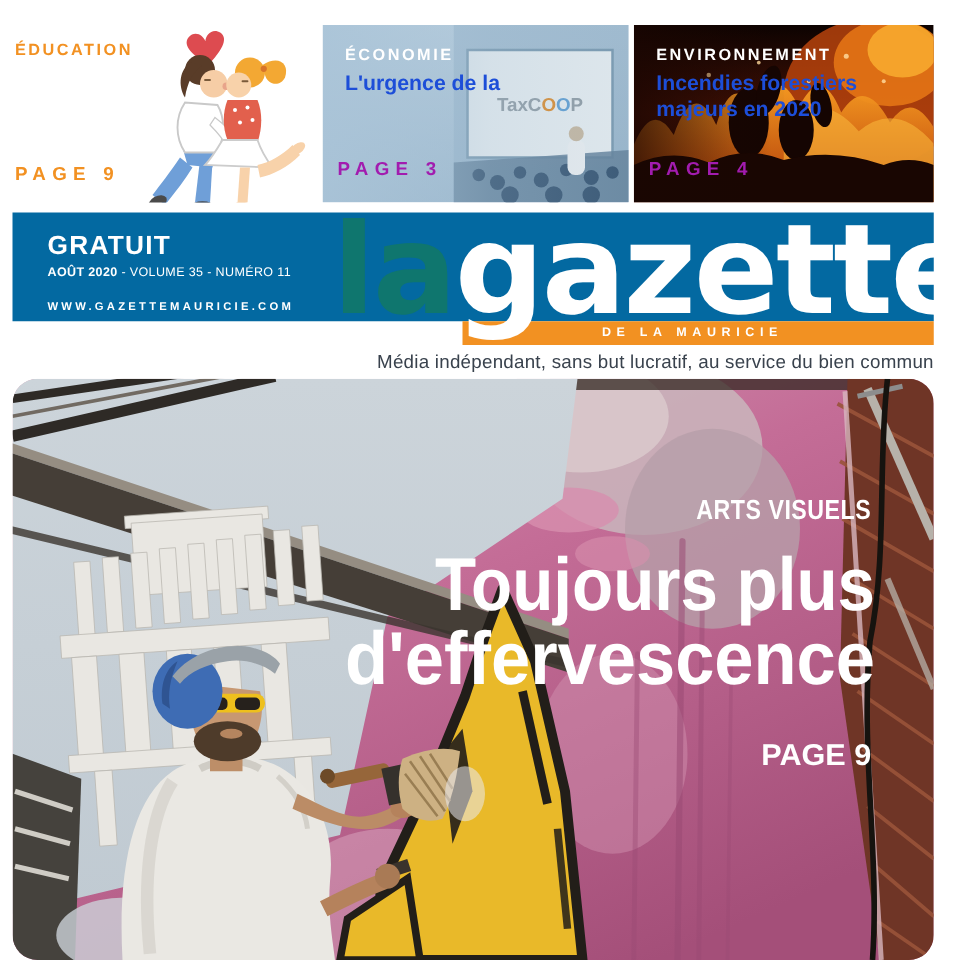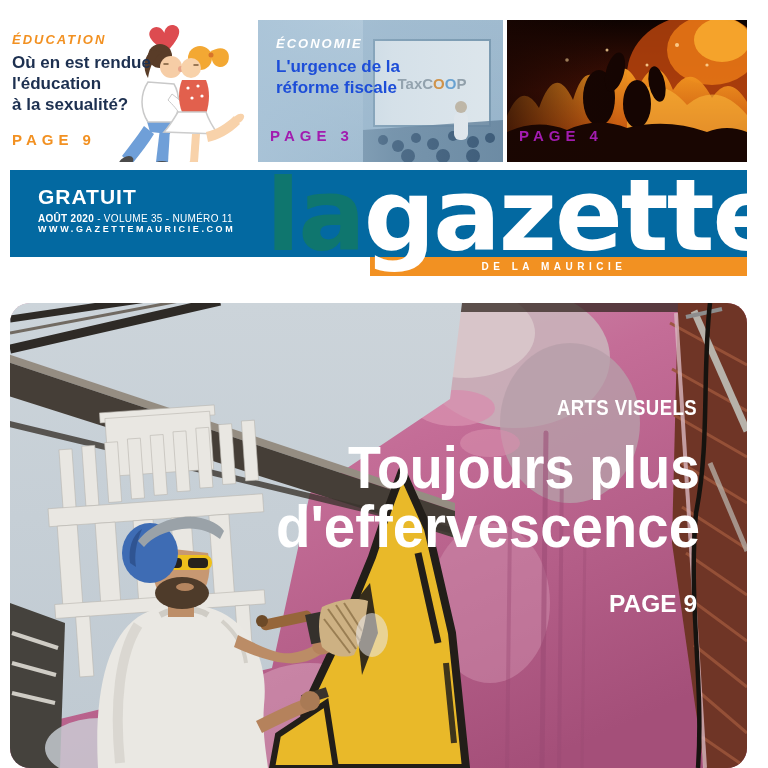--- a/index.html
+++ b/index.html
@@ -7,37 +7,37 @@
         font-family:"Liberation Sans",sans-serif;}
 
   
   .teaser{position:absolute;top:20px;height:142px;overflow:hidden;}
   .t-edu{left:10px;width:248px;background:#fff;}
   .t-eco{left:258px;width:245px;}
   .t-env{left:507px;width:240px;}
   .teaser svg.bg{position:absolute;left:0;top:0;width:100%;height:100%;display:block;}
   .t-text{position:absolute;left:18px;top:16px;z-index:3;}
   .t-edu .t-text{left:2px;top:12px;}
-  .kicker{font-size:13px;font-weight:bold;letter-spacing:2px;color:#fff;font-style:italic;}
+  .kicker{font-size:13px;font-weight:bold;letter-spacing:2px;color:#fff;}
   .t-edu .kicker{color:#f29122;}
   .t-title{font-size:17px;font-weight:bold;line-height:21px;color:#1d4ed8;margin-top:5px;}
   .t-edu .t-title{color:#1d3050;}
   .t-page{position:absolute;left:12px;bottom:18px;font-size:15px;font-weight:bold;
           letter-spacing:5px;color:#a21caf;z-index:3;}
   .t-edu .t-page{left:2px;bottom:14px;color:#f29122;}
   .cartoon{position:absolute;left:100px;top:2px;width:168px;height:162px;z-index:2;}
 
   
   .masthead{position:absolute;left:10px;top:170px;width:737px;height:87px;background:#0369a1;}
   .mh-info{position:absolute;left:28px;top:15px;color:#fff;}
   .mh-price{font-size:21px;font-weight:bold;letter-spacing:1px;}
   .mh-freq{font-size:12px;margin-top:5px;letter-spacing:.4px;}
   .mh-issue{font-size:10px;margin-top:4px;letter-spacing:.3px;}
   .mh-issue .b{font-weight:bold;}
-  .mh-web{font-size:9px;font-weight:bold;margin-top:0;letter-spacing:2.6px;}
+  .mh-web{font-size:9px;font-weight:bold;margin-top:16px;letter-spacing:2.6px;}
   .logo{position:absolute;left:266px;top:166px;font-family:"DejaVu Sans",sans-serif;
         font-size:100px;font-weight:bold;line-height:1;letter-spacing:-2px;z-index:2;white-space:nowrap;}
   .logo .la{color:#0f766e;}
   .logo .gz{color:#ffffff;}
   .region{position:absolute;left:370px;top:257px;width:377px;height:19px;background:#f29122;
           color:#fff;font-size:10px;font-weight:bold;letter-spacing:4.5px;
           line-height:19px;text-align:center;padding-right:9px;box-sizing:border-box;}
   .tagline{position:absolute;right:21px;top:281px;font-size:15px;color:#39424d;letter-spacing:.2px;}
 
   
@@ -46,25 +46,20 @@
   text.ovl{font-family:"Liberation Sans",sans-serif;font-weight:bold;fill:#ffffff;}
 </style>
 </head>
 <body>
 
 <div class="page">
 
   <div class="teaser t-edu">
     <div class="t-text">
       <div class="kicker">ÉDUCATION</div>
-      <div class="t-title">
-        <div>Où en est rendue</div>
-        <div>l'éducation</div>
-        <div>à la sexualité?</div>
-      </div>
     </div>
     <div class="t-page">PAGE 9</div>
     <svg class="cartoon" viewBox="0 0 168 162">
       <ellipse cx="63" cy="149" rx="47" ry="8" fill="#dfb3d8" opacity="0.75"></ellipse>
       <path d="M55,30 C44,21 36,12 42,6 C48,1 54,6 55,11 C56,6 62,1 68,6 C74,12 66,21 55,30 Z" fill="#dd4b50" transform="rotate(-8 55 16)"></path>
 
       <g>
         <path d="M34,104 C26,116 18,126 12,134 L22,142 C30,132 38,122 44,112 Z" fill="#6f9fd8"></path>
         <ellipse cx="16" cy="140" rx="8" ry="5" fill="#4a4a4a" transform="rotate(-30 16 140)"></ellipse>
         <path d="M50,106 L46,140 L58,141 L60,107 Z" fill="#6f9fd8"></path>
@@ -131,21 +126,20 @@
         <circle cx="215" cy="136" r="7"></circle>
       </g>
       <rect x="196" y="92" width="14" height="28" rx="6" fill="#e8ecef"></rect>
       <circle cx="203" cy="87" r="6" fill="#c2b49e"></circle>
       <rect width="245" height="142" fill="url(#ecowash)"></rect>
     </svg>
     <div class="t-text">
       <div class="kicker">ÉCONOMIE</div>
       <div class="t-title">
         <div>L'urgence de la</div>
-        <div>réforme fiscale</div>
       </div>
     </div>
     <div class="t-page">PAGE 3</div>
   </div>
 
   <div class="teaser t-env">
     <svg class="bg" viewBox="0 0 240 142" preserveAspectRatio="none">
       <defs>
         <linearGradient id="fireb" x1="0" y1="0" x2="0" y2="1">
           <stop offset="0" stop-color="#0d0301"></stop>
@@ -176,32 +170,40 @@
       <path d="M0,112 Q30,98 60,110 Q90,96 120,108 Q160,98 200,112 Q220,104 240,112 L240,142 L0,142 Z" fill="#190602"></path>
       <g fill="#ffd89b" opacity="0.85">
         <circle cx="60" cy="40" r="1.8"></circle>
           <circle cx="100" cy="30" r="1.5"></circle>
           <circle cx="170" cy="25" r="2"></circle>
         <circle cx="200" cy="45" r="1.6"></circle>
           <circle cx="140" cy="45" r="1.5"></circle>
       </g>
       <rect width="110" height="142" fill="url(#leftdark)"></rect>
     </svg>
+    <div class="t-text">
+      <div class="kicker">ENVIRONNEMENT</div>
+      <div class="t-title">
+        <div>Incendies forestiers</div>
+        <div>majeurs en 2020</div>
+      </div>
+    </div>
     <div class="t-page">PAGE 4</div>
   </div>
 
   <div class="masthead">
     <div class="mh-info">
       <div class="mh-price">GRATUIT</div>
       <div class="mh-issue"><span class="b">AOÛT 2020</span><span> - VOLUME 35 - NUMÉRO 11</span></div>
       <div class="mh-web">WWW.GAZETTEMAURICIE.COM</div>
     </div>
   </div>
   <div class="logo"><span class="la">la</span><span class="gz">gazette</span></div>
   <div class="region">DE LA MAURICIE</div>
+  <div class="tagline">Média indépendant, sans but lucratif, au service du bien commun</div>
 
   <div class="feature">
     <svg viewBox="0 0 737 465" preserveAspectRatio="none">
       <defs>
         <linearGradient id="wallg" x1="0" y1="0" x2="0.7" y2="1">
           <stop offset="0" stop-color="#d5a0b8"></stop>
             <stop offset="0.45" stop-color="#c46d97"></stop>
             <stop offset="1" stop-color="#a44f79"></stop>
         </linearGradient>
         <linearGradient id="skyg" x1="0" y1="0" x2="0" y2="1">

